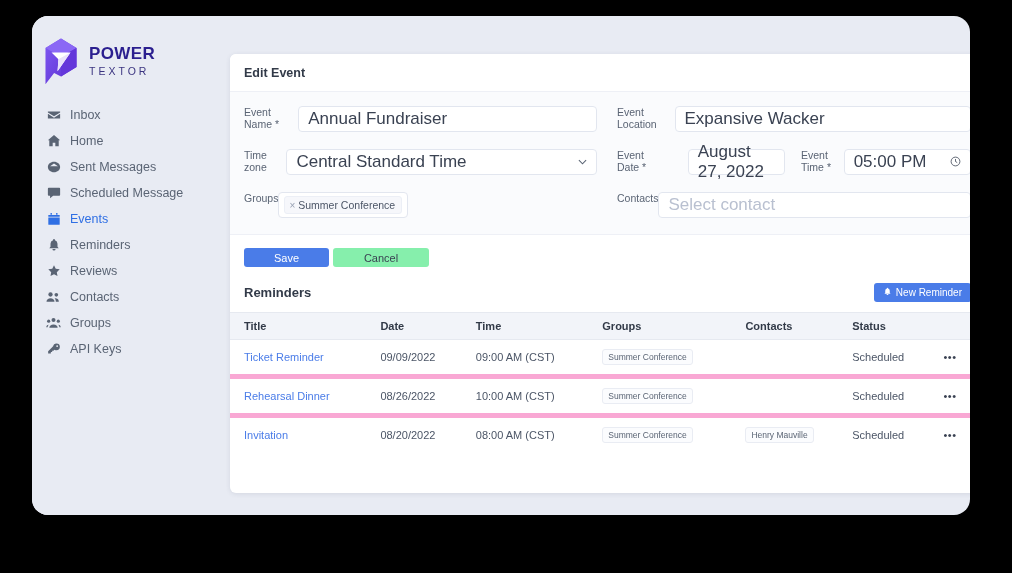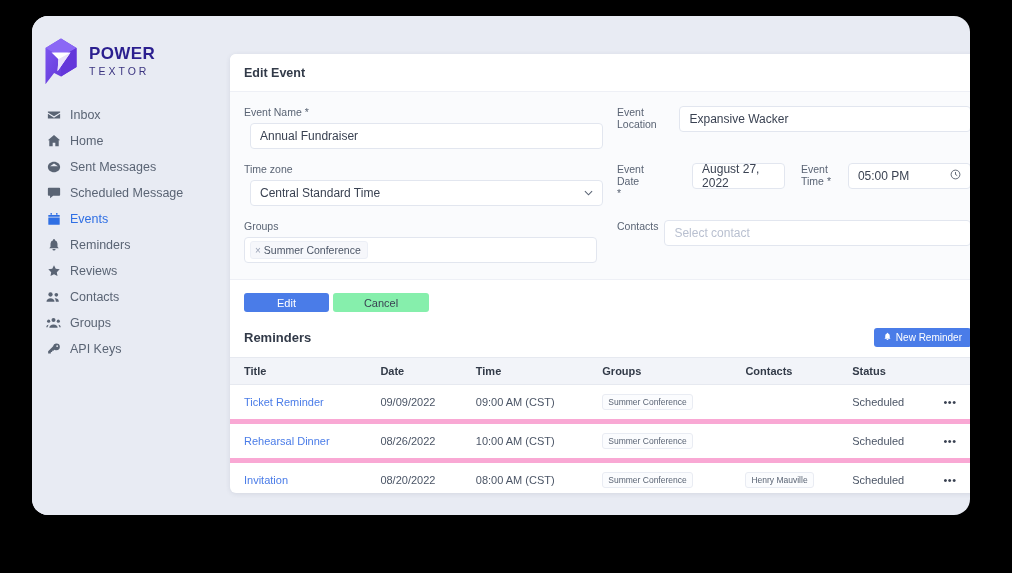--- a/index.html
+++ b/index.html
@@ -86,46 +86,45 @@
   .card-title { font-size: 12.5px; color: #323a48; font-weight: bold; }
 
   
   .form-area {
     background: #fafbfd;
     padding: 14px 14px 16px 14px;
     border-bottom: 1px solid #eef0f6;
   }
   .form-row { display: flex; gap: 20px; margin-bottom: 14px; }
   .form-row:last-child { margin-bottom: 0; }
-  .col { display: flex; flex-direction: column; }
+  .col { display: flex; flex-direction: row; }
   .col-left { flex: 0 0 353px; }
   .col-right { flex: 1; display: flex; gap: 16px; }
   .sub-col { display: flex; flex-direction: row; }
   .sub-col.date { flex: 0 0 168px; gap: 40px; }
   .sub-col.time { flex: 0 0 170px; }
   .sub-col.full { flex: 1; }
 
   .fld-label {
     font-size: 10.5px; color: #5a6474;
     margin-bottom: 5px;
   }
   .fld-label .req { color: #5a6474; }
 
   .fld {
     height: 26px;
     border: 1px solid #e2e6ef;
     border-radius: 4px;
     background: #ffffff;
-    font-size: 12px;
+    font-size: 17px;
     color: #3a4252;
     padding: 0 9px;
     display: flex; align-items: center;
     font-family: "Liberation Sans", sans-serif;
     width: 100%;
-    margin-left: 6px;
   }
   .fld.placeholder { color: #b9c0d0; }
   .fld.select { justify-content: space-between; cursor: pointer; }
   .fld.withicon { justify-content: space-between; text-align: center; }
   .chev { color: #5a6474; font-size: 9px; line-height: 1; }
   .clock-ic { color: #3a4252; }
 
   .tagfield {
     min-height: 26px;
     border: 1px solid #e2e6ef;
@@ -424,21 +423,21 @@
             <div class="sub-col full">
               <span class="fld-label">Contacts</span>
               <div class="fld placeholder">Select contact</div>
             </div>
           </div>
         </div>
 
       </div>
 
       <div class="actions">
-        <button class="btn btn-primary">Edit</button>
+        <button class="btn btn-primary">Save</button>
         <button class="btn btn-secondary">Cancel</button>
       </div>
 
       <div class="rem-head">
         <span class="rem-title">Reminders</span>
         <button class="btn-new">
           <span class="bell-ic">
             <svg viewBox="0 0 16 16" width="9" height="9">
                 <path fill="#ffffff" d="M8 1.2 a1.1 1.1 0 0 1 1.1 1.1 v.4 A4 4 0 0 1 12 6.5 V10 l1.4 1.8 H2.6 L4 10 V6.5 A4 4 0 0 1 6.9 2.7 v-.4 A1.1 1.1 0 0 1 8 1.2 Z M6.2 12.6 h3.6 A1.8 1.8 0 0 1 6.2 12.6 Z"></path>
               </svg>

